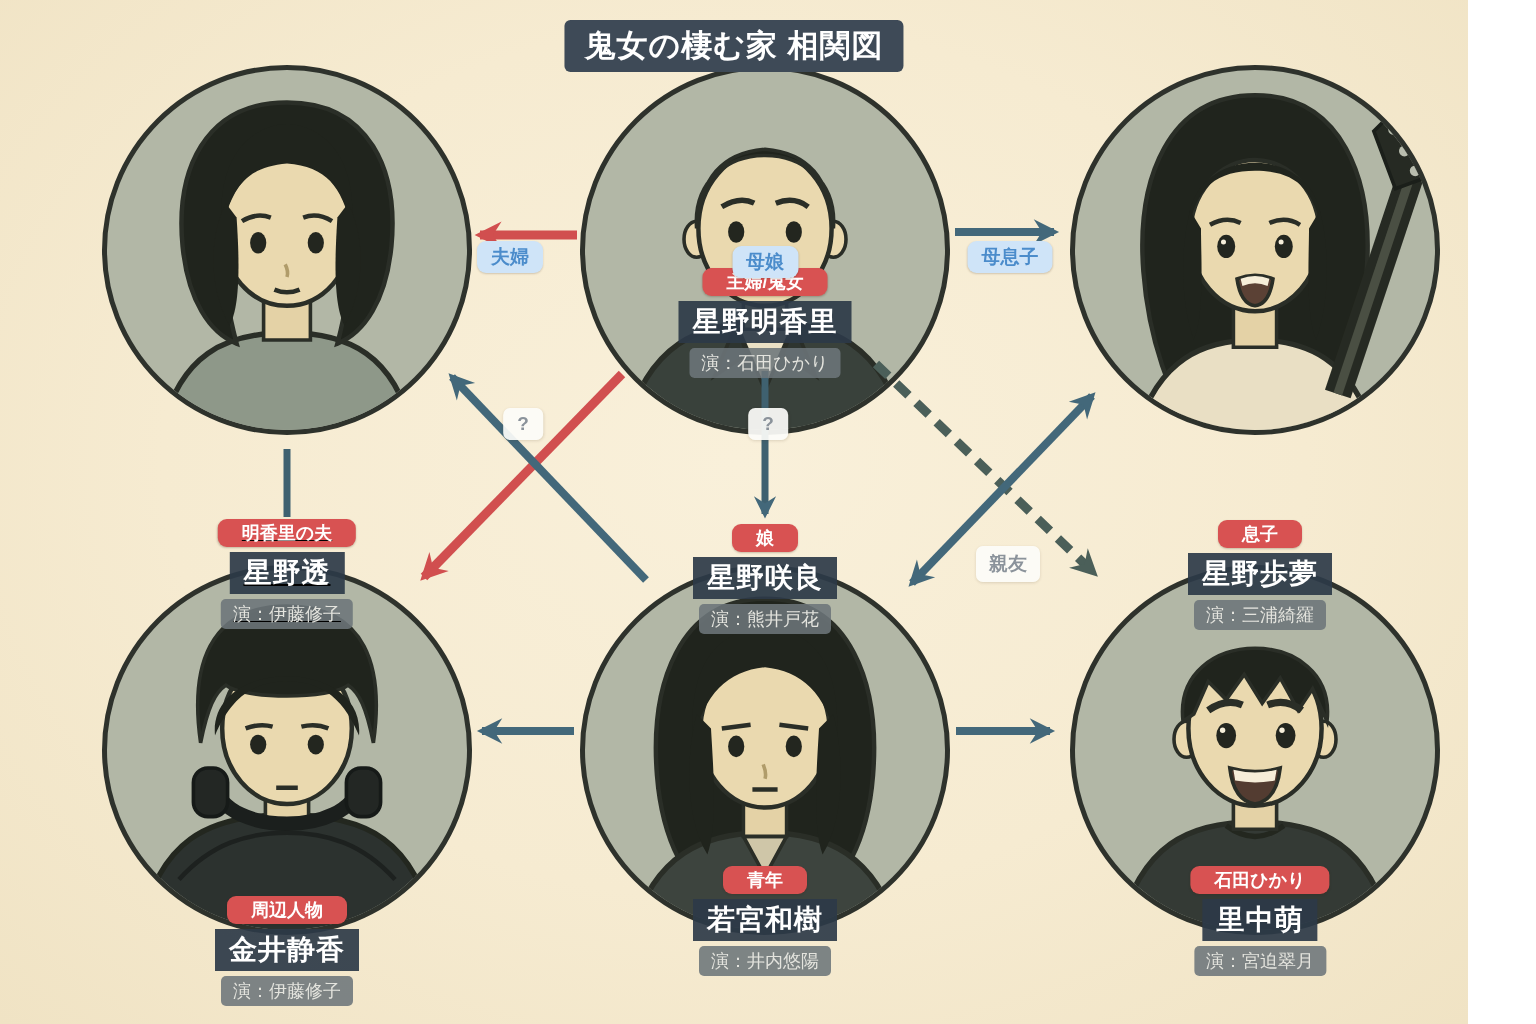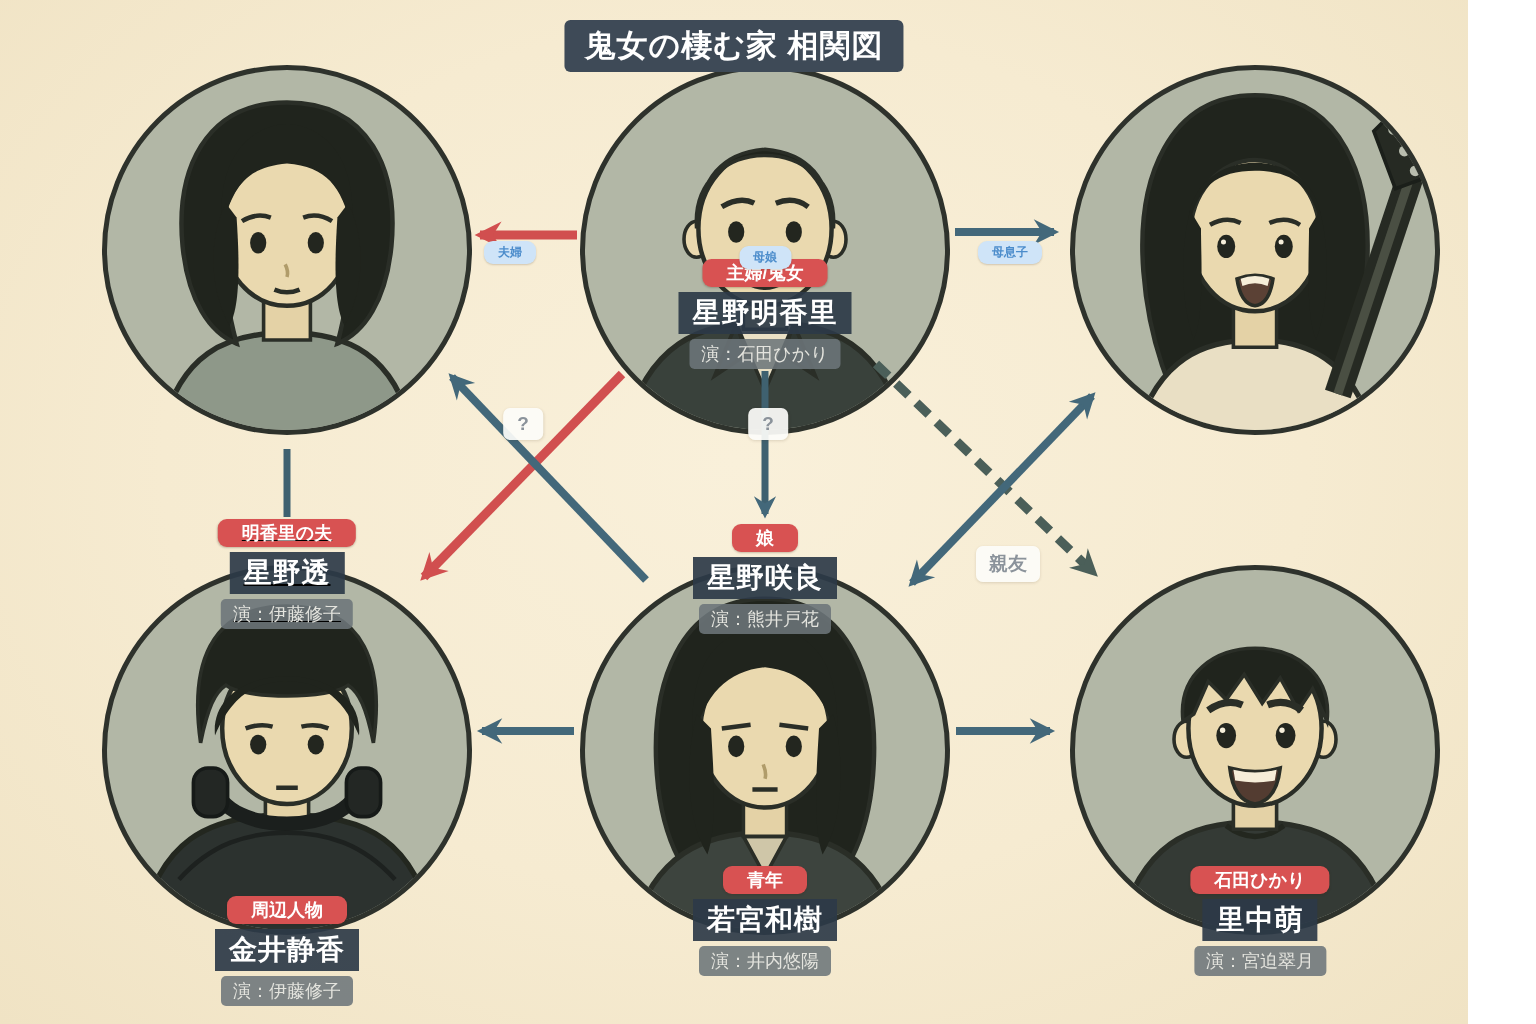--- a/index.html
+++ b/index.html
@@ -24,21 +24,21 @@
   .char-label {
     position:absolute; display:flex; flex-direction:column; align-items:center;
     gap:5px; transform:translateX(-50%); z-index:3;
   }
   .badge-red {
     background:#d85252; color:#fff; font-weight:bold; font-size:18px;
     padding:2px 24px; border-radius:9px; white-space:nowrap;
     box-shadow:0 1px 2px rgba(60,40,20,.25);
   }
   .badge-blue {
-    background:#cfe4f8; color:#4b8ccb; font-weight:bold; font-size:12px;
+    background:#cfe4f8; color:#4b8ccb; font-weight:bold; font-size:19px;
     padding:3px 14px; border-radius:9px; white-space:nowrap;
     box-shadow:0 1px 2px rgba(60,40,20,.2);
   }
   .name-plate {
     background:rgba(45,58,72,.92); color:#fff; font-weight:bold; font-size:28px;
     padding:2px 14px; border-radius:0; white-space:nowrap; letter-spacing:1px;
   }
   .cast-plate {
     background:rgba(108,117,122,.88); color:#e4e4de; font-size:18px;
     padding:3px 12px; border-radius:5px; white-space:nowrap;
@@ -221,20 +221,25 @@
     <span class="name-plate">星野透</span>
     <span class="cast-plate">演：伊藤修子</span>
   </div>
 
   <div class="char-label" style="left:765px;top:524px;">
     <span class="badge-red">娘</span>
     <span class="name-plate">星野咲良</span>
     <span class="cast-plate">演：熊井戸花</span>
   </div>
 
+  <div class="char-label" style="left:1260px;top:520px;">
+    <span class="badge-red">息子</span>
+    <span class="name-plate">星野歩夢</span>
+    <span class="cast-plate">演：三浦綺羅</span>
+  </div>
 
   <div class="char-label" style="left:287px;top:896px;">
     <span class="badge-red">周辺人物</span>
     <span class="name-plate">金井静香</span>
     <span class="cast-plate">演：伊藤修子</span>
   </div>
 
   <div class="char-label" style="left:765px;top:866px;">
     <span class="badge-red">青年</span>
     <span class="name-plate">若宮和樹</span>

